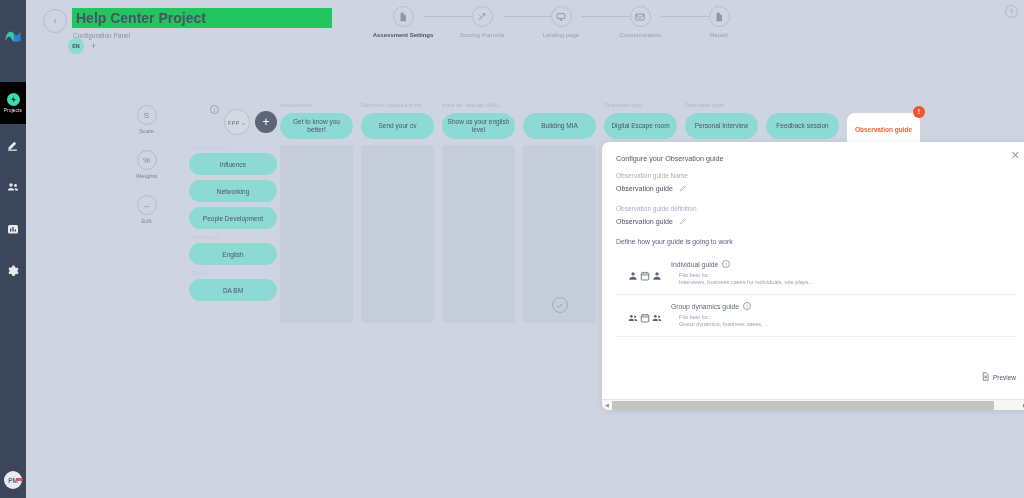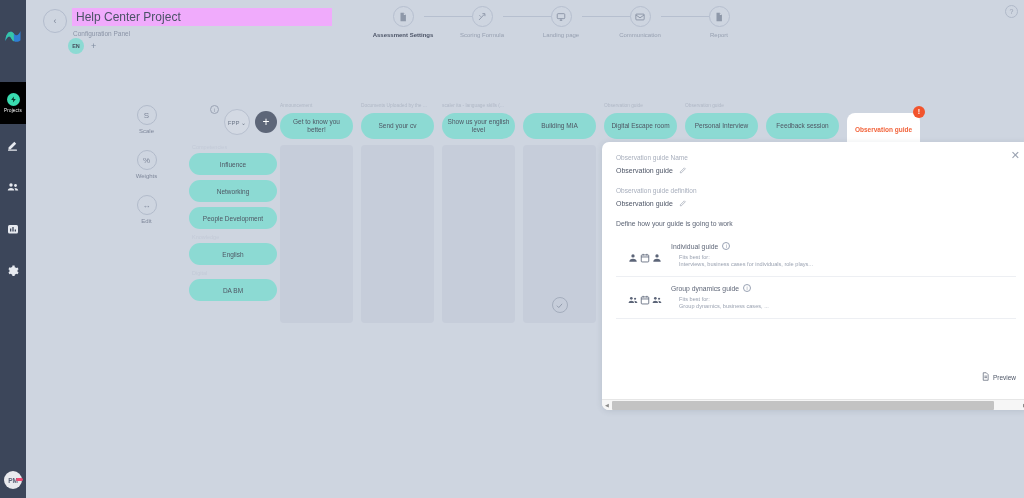--- a/index.html
+++ b/index.html
@@ -51,22 +51,22 @@
   
   .back-btn {
     position: absolute; left: 17px; top: 9px;
     width: 24px; height: 24px; border-radius: 50%;
     border: 1px solid #b3bccd; color: #7d8699;
     display: flex; align-items: center; justify-content: center;
     font-size: 9px; cursor: pointer;
   }
   .title-wrap { position: absolute; left: 46px; top: 8px; }
   .proj-title {
-    font-size: 12px; font-weight: normal; color: #4a5266;
-    background: #f0abfc; padding: 2px 4px; width: 260px;
+    font-size: 14px; font-weight: bold; color: #4a5266;
+    background: #22c55e; padding: 2px 4px; width: 260px;
   }
   .proj-sub { font-size: 6.5px; color: #8a93a6; margin-top: 4px; margin-left: 1px; }
   .lang-row { position: absolute; left: 42px; top: 38px; display: flex; align-items: center; gap: 7px; }
   .lang-pill {
     width: 16px; height: 16px; border-radius: 50%;
     background: #8cdad3; color: #46515f;
     font-size: 5.5px; font-weight: bold;
     display: flex; align-items: center; justify-content: center;
   }
   .lang-plus { color: #7f8ba0; font-size: 9px; line-height: 1; cursor: pointer; }
@@ -466,20 +466,21 @@
         <div class="col-chip selected">
           <span>Observation guide</span>
           <span class="col-badge">!</span>
         </div>
       </div>
 
     </div>
 
     <div class="modal">
       <div class="modal-inner">
+        <div class="modal-title">Configure your Observation guide</div>
         <div class="modal-close">✕</div>
 
         <div class="field-label">Observation guide Name</div>
         <div class="field-row">
           <span class="field-value">Observation guide</span>
           <span class="pencil">
             <svg viewBox="0 0 24 24" width="8" height="8" fill="none" stroke="currentColor" stroke-width="2">
                 <path d="M4 17.5L16 5.5l3 3L7 20.5H4z"></path>
               </svg>
           </span>

